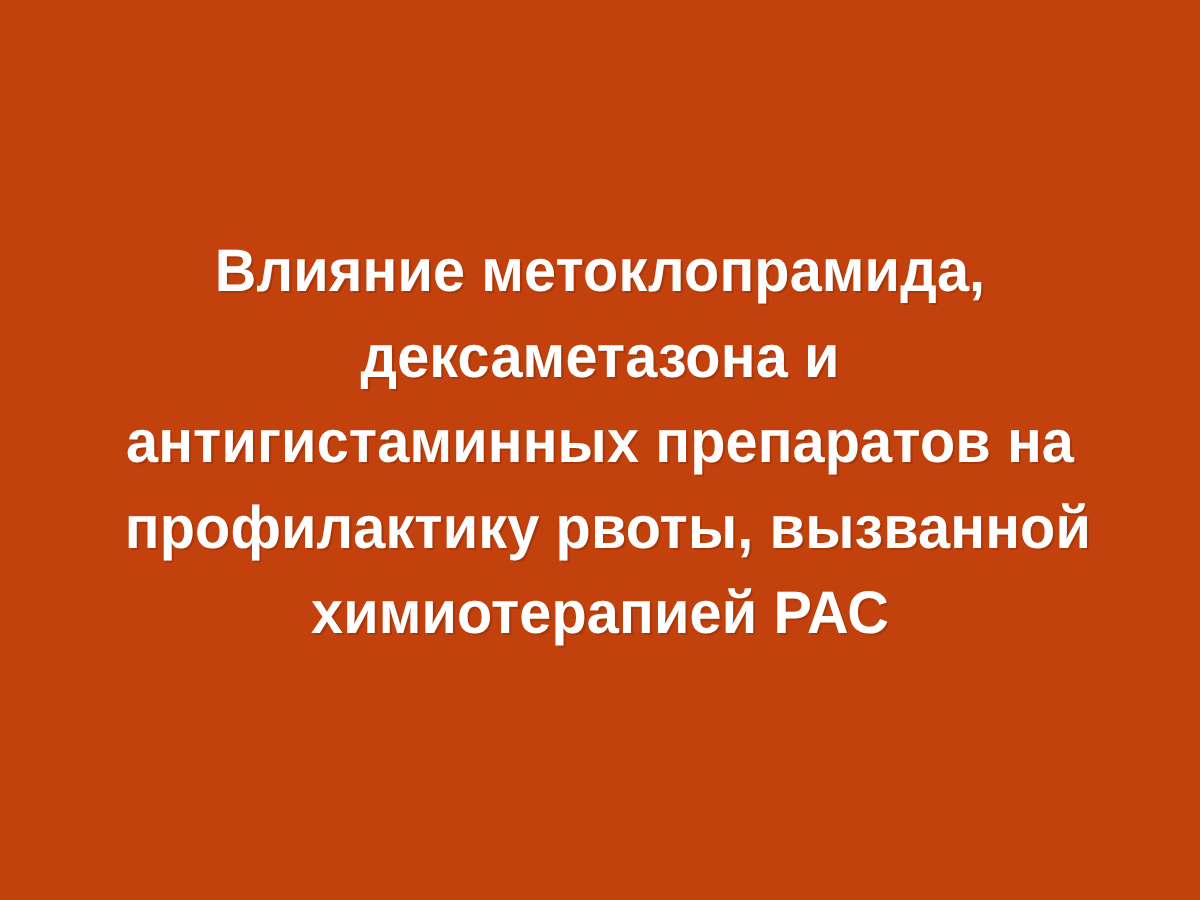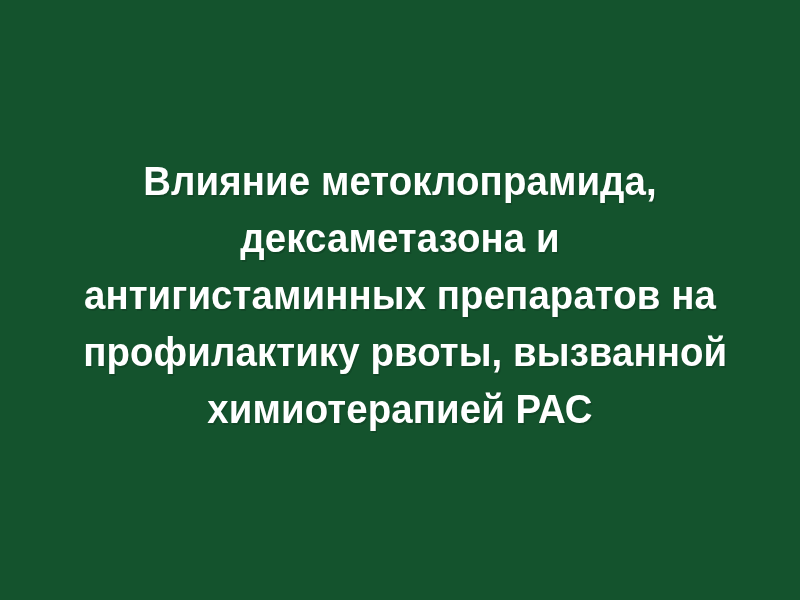--- a/index.html
+++ b/index.html
@@ -42,21 +42,21 @@
     letter-spacing: 0.1px;
     white-space: nowrap;
     text-shadow: 1.5px 1.5px 0 rgba(0, 0, 0, 0.13);
     transform: scaleX(0.96);
     transform-origin: center center;
   }
 </style>
 </head>
 <body>
 
-<div id="title-card" style="background: #14532d;">
+<div id="title-card" style="background: #c2410c;">
   <div id="title-block">
     <span class="title-line" style="color: rgb(255, 255, 255); text-shadow: rgba(0, 0, 0, 0.13) 1.5px 1.5px 0px;">Влияние метоклопрамида,</span>
     <span class="title-line" style="color: rgb(255, 255, 255); text-shadow: rgba(0, 0, 0, 0.13) 1.5px 1.5px 0px;">дексаметазона и</span>
     <span class="title-line" style="color: rgb(255, 255, 255); text-shadow: rgba(0, 0, 0, 0.13) 1.5px 1.5px 0px;">антигистаминных препаратов на</span>
     <span class="title-line" style="color: rgb(255, 255, 255); text-shadow: rgba(0, 0, 0, 0.13) 1.5px 1.5px 0px;">профилактику рвоты, вызванной</span>
     <span class="title-line" style="color: rgb(255, 255, 255); text-shadow: rgba(0, 0, 0, 0.13) 1.5px 1.5px 0px;">химиотерапией РАС</span>
   </div>
 </div>
 
 </body></html>

